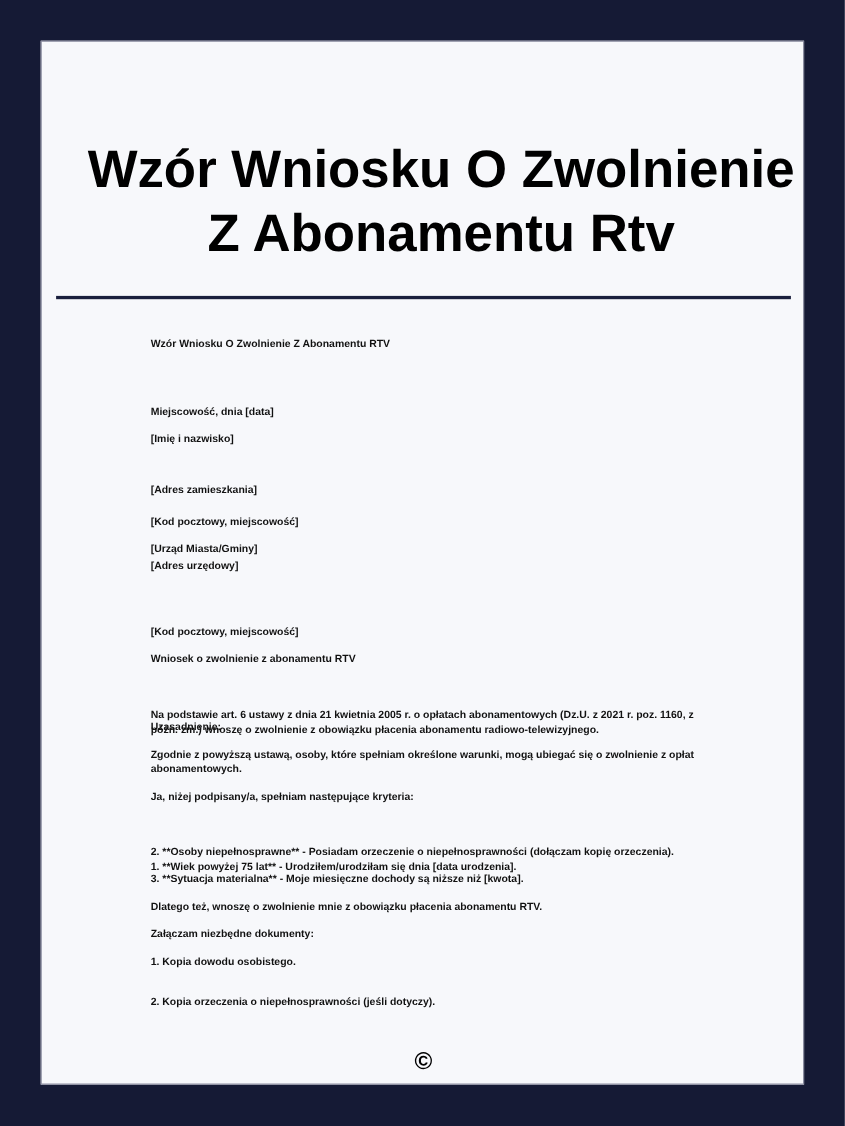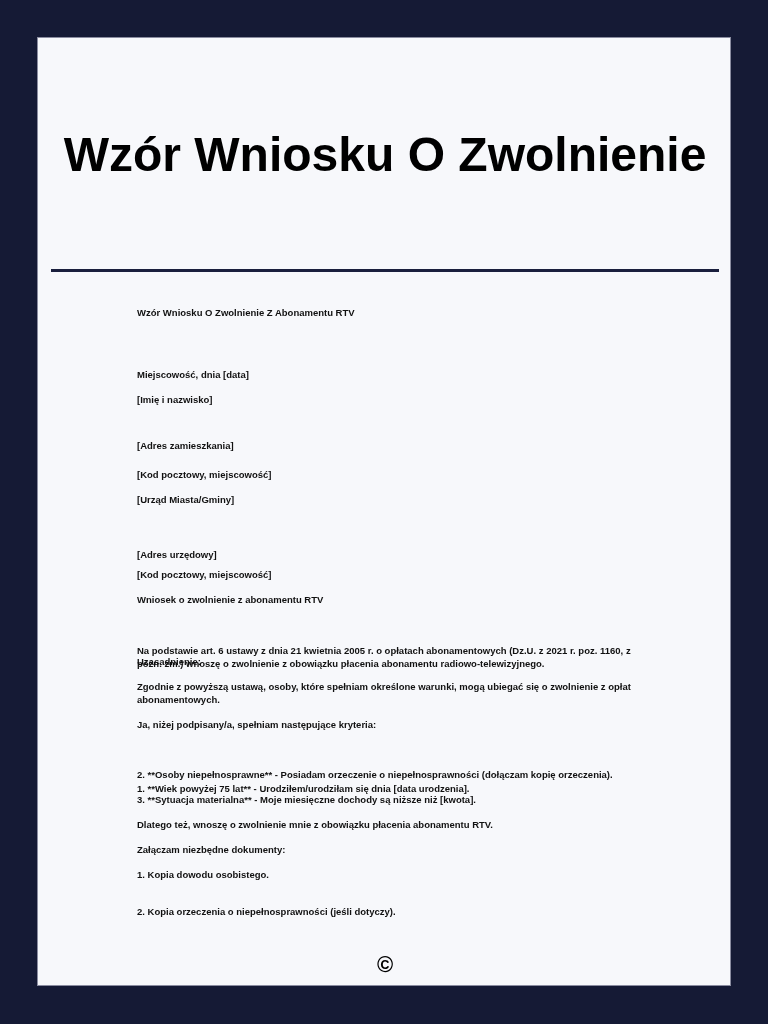--- a/index.html
+++ b/index.html
@@ -28,20 +28,21 @@
       position: absolute;
       left: 0;
       top: 88px;
       width: 694px;
       text-align: center;
       font-weight: bold;
       font-size: 48px;
       line-height: 58px;
       color: #000;
       margin: 0;
+      padding-left: 16px;
     }
     .divider {
       position: absolute;
       left: 13px;
       top: 231px;
       width: 668px;
       height: 3px;
       background: #1a1f3d;
     }
     .content {
@@ -70,32 +71,33 @@
       font-weight: bold;
       color: #000;
     }
   </style>
 </head>
 <body>
 
 <div class="page">
   <h1 class="title">
     <span>Wzór Wniosku O Zwolnienie</span><br>
+    <span>Z Abonamentu Rtv</span>
   </h1>
 
   <div class="divider"></div>
 
   <div class="content">
     <p class="line" style="top:258px">Wzór Wniosku O Zwolnienie Z Abonamentu RTV</p>
     <p class="line" style="top:320px">Miejscowość, dnia [data]</p>
     <p class="line" style="top:345px">[Imię i nazwisko]</p>
     <p class="line" style="top:391px">[Adres zamieszkania]</p>
     <p class="line" style="top:420px">[Kod pocztowy, miejscowość]</p>
     <p class="line" style="top:445px">[Urząd Miasta/Gminy]</p>
-    <p class="line" style="top:500px">[Adres urzędowy]</p>
+    <p class="line" style="top:460px">[Adres urzędowy]</p>
     <p class="line" style="top:520px">[Kod pocztowy, miejscowość]</p>
     <p class="line" style="top:545px">Wniosek o zwolnienie z abonamentu RTV</p>
     <p class="line" style="top:596px">Na podstawie art. 6 ustawy z dnia 21 kwietnia 2005 r. o opłatach abonamentowych (Dz.U. z 2021 r. poz. 1160, z późn. zm.) wnoszę o zwolnienie z obowiązku płacenia abonamentu radiowo-telewizyjnego.</p>
     <p class="line" style="top:607px">Uzasadnienie:</p>
     <p class="line" style="top:632px">Zgodnie z powyższą ustawą, osoby, które spełniam określone warunki, mogą ubiegać się o zwolnienie z opłat abonamentowych.</p>
     <p class="line" style="top:670px">Ja, niżej podpisany/a, spełniam następujące kryteria:</p>
     <p class="line" style="top:734px">1. **Wiek powyżej 75 lat** - Urodziłem/urodziłam się dnia [data urodzenia].</p>
     <p class="line" style="top:720px;width:540px">2. **Osoby niepełnosprawne** - Posiadam orzeczenie o niepełnosprawności (dołączam kopię orzeczenia).</p>
     <p class="line" style="top:745px">3. **Sytuacja materialna** - Moje miesięczne dochody są niższe niż [kwota].</p>
     <p class="line" style="top:770px">Dlatego też, wnoszę o zwolnienie mnie z obowiązku płacenia abonamentu RTV.</p>

